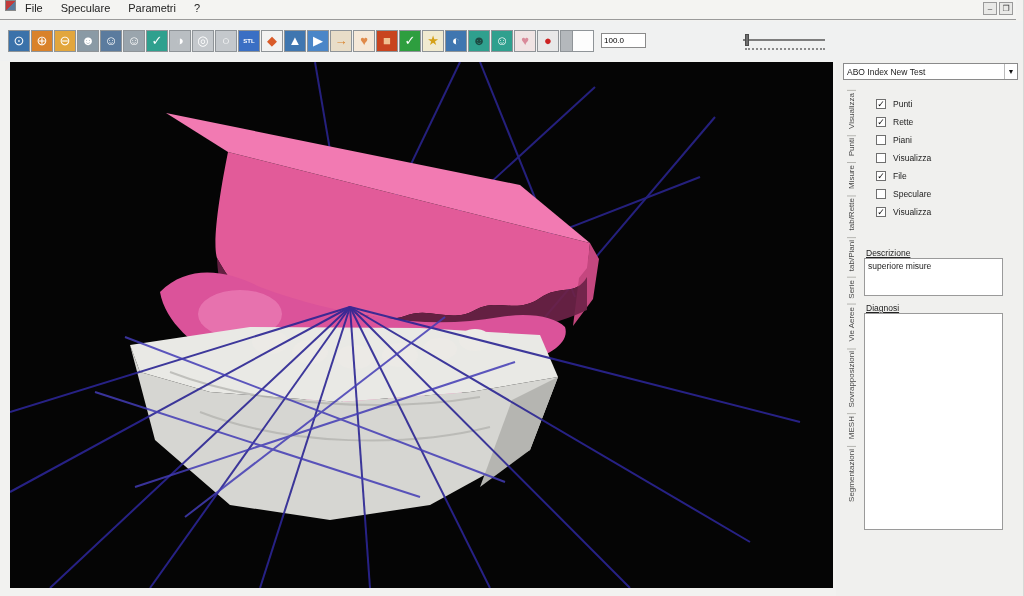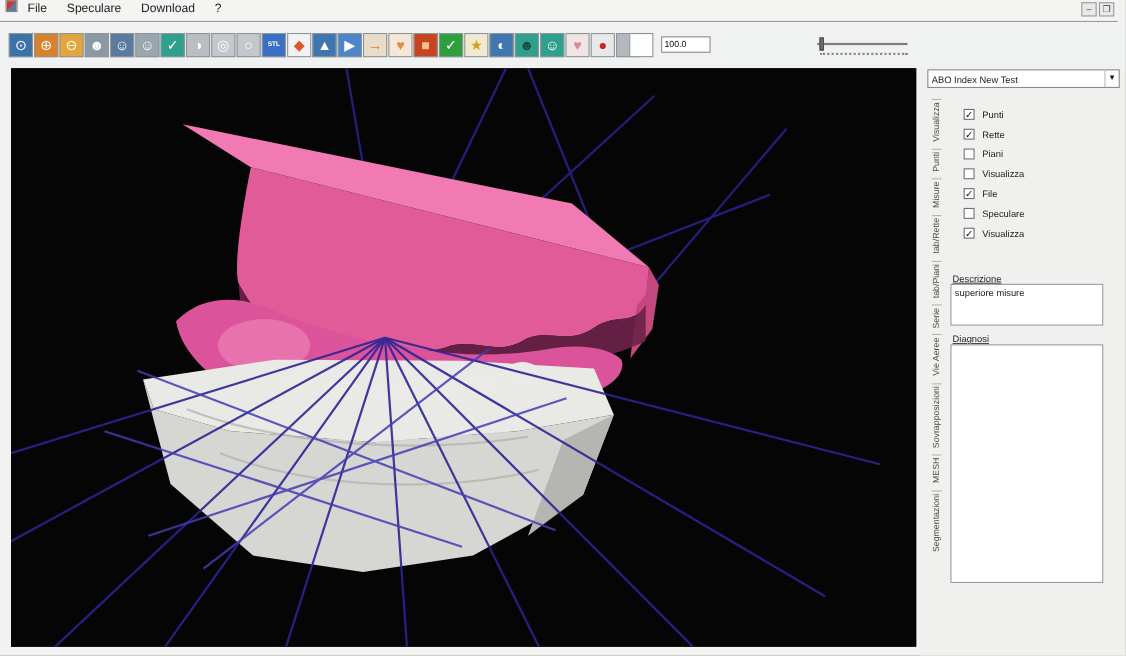--- a/index.html
+++ b/index.html
@@ -73,21 +73,21 @@
 </head>
 <body>
 
 <div class="win">
 
   <div class="menubar">
     <div class="appicon"></div>
     <div id="menu-items" style="display:flex;">
         <span class="menu-item">File</span>
         <span class="menu-item">Speculare</span>
-        <span class="menu-item">Download</span>
+        <span class="menu-item">Parametri</span>
         <span class="menu-item">?</span>
       </div>
     <div class="winbtns" id="win-btns">
         <div class="winbtn">–</div>
         <div class="winbtn">❐</div>
       </div>
   </div>
 
   <div class="toolbar">
     <div class="tb-icons" id="tb-icons">

